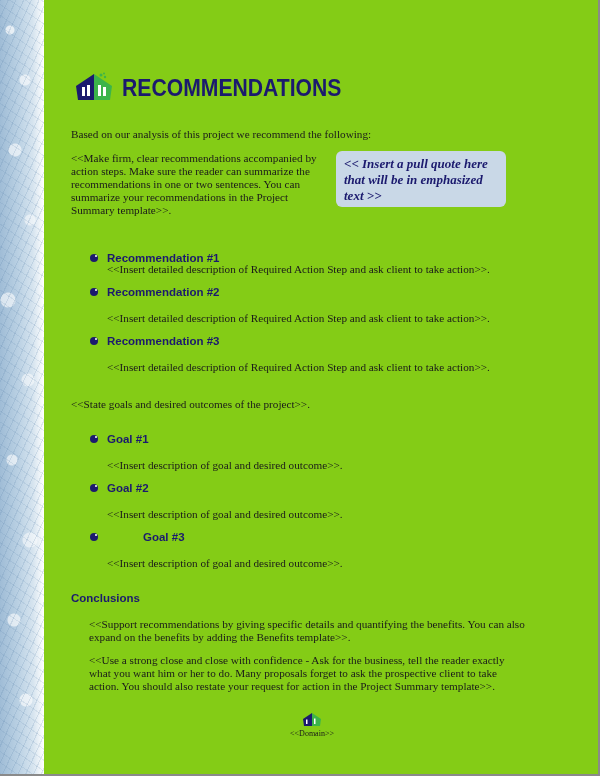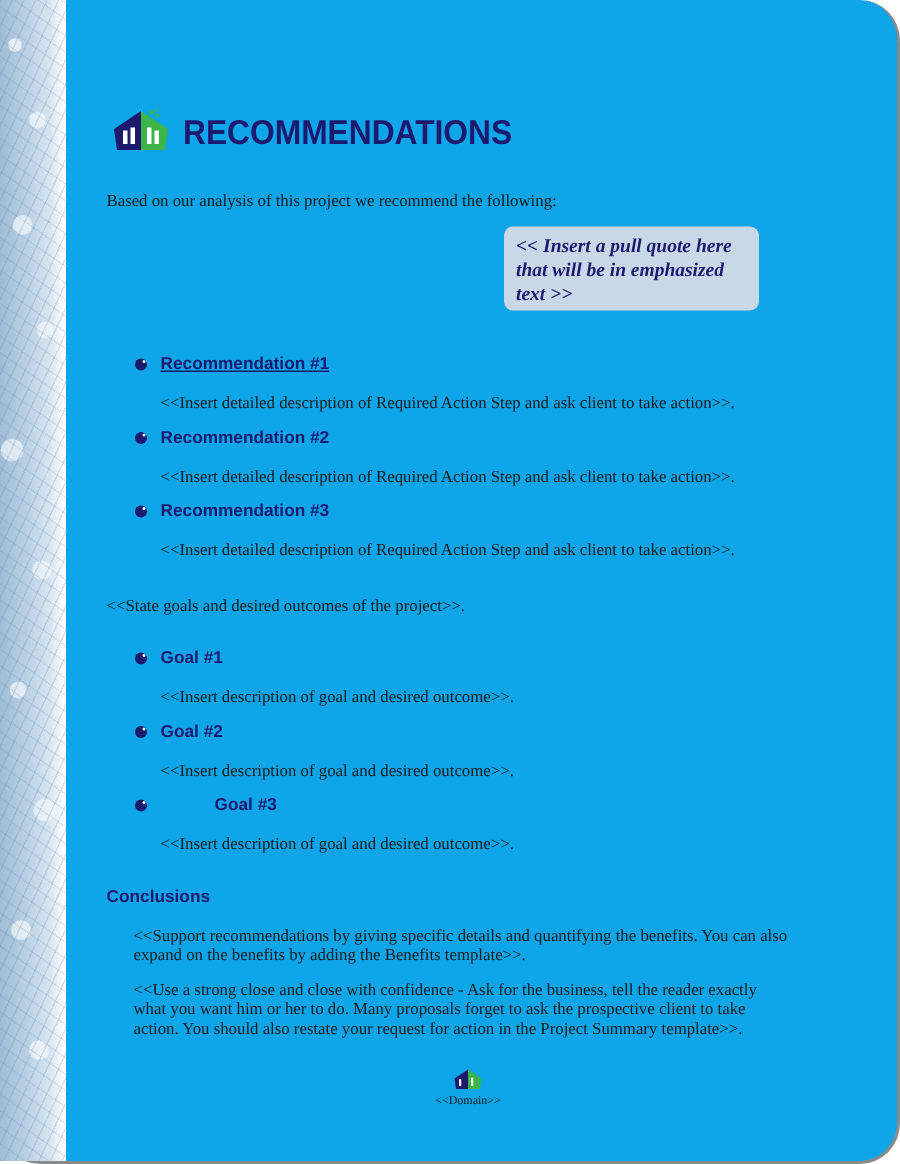--- a/index.html
+++ b/index.html
@@ -5,22 +5,21 @@
     html, body { margin: 0; padding: 0; }
     body {
       width: 600px; height: 776px; position: relative; overflow: hidden;
       background: #ffffff;
       font-family: "Liberation Serif", serif;
       color: #1a1a1a;
     }
     .page {
       position: absolute; left: 0; top: 0; width: 598px; height: 774px;
       border-right: 2px solid #8a8a8a; border-bottom: 2px solid #8a8a8a;
-      background: #0ea5e9;
-      border-radius: 27px;
+      background: #84cc16;
     }
     .sidebar-texture {
       position: absolute; left: 0; top: 0; width: 44px; height: 774px;
       background:
         radial-gradient(circle at 10px 30px, rgba(255,255,255,0.7) 0 4px, transparent 5px),
         radial-gradient(circle at 25px 80px, rgba(255,255,255,0.6) 0 5px, transparent 6px),
         radial-gradient(circle at 15px 150px, rgba(255,255,255,0.6) 0 6px, transparent 7px),
         radial-gradient(circle at 30px 220px, rgba(255,255,255,0.5) 0 5px, transparent 6px),
         radial-gradient(circle at 8px 300px, rgba(255,255,255,0.6) 0 7px, transparent 8px),
         radial-gradient(circle at 28px 380px, rgba(255,255,255,0.5) 0 6px, transparent 7px),
@@ -99,24 +98,25 @@
       <rect x="24" y="13" width="3" height="11" fill="#fff"></rect>
       <rect x="29" y="15" width="3" height="9" fill="#fff"></rect>
       <circle cx="27" cy="3" r="1.5" fill="#3cb44a"></circle>
       <circle cx="31" cy="5" r="1.2" fill="#3cb44a"></circle>
       <circle cx="30" cy="1.5" r="1" fill="#3cb44a"></circle>
     </svg>
     <div class="title">RECOMMENDATIONS</div>
   </div>
 
   <div class="body-text intro">Based on our analysis of this project we recommend the following:</div>
+  <div class="body-text make-firm">&lt;&lt;Make firm, clear recommendations accompanied by action steps.  Make sure the reader can summarize the recommendations in one or two sentences.  You can summarize your recommendations in the Project Summary template&gt;&gt;.</div>
 
   <div class="pull-quote">&lt;&lt; Insert a pull quote here that will be in emphasized text &gt;&gt;</div>
 
-  <div class="bullet-heading" style="top:237px;text-decoration:underline;">
+  <div class="bullet-heading" style="top:252px;">
     <span class="bullet-dot"></span>
     <span>Recommendation #1</span>
   </div>
   <div class="body-text desc" style="top:263px;">&lt;&lt;Insert detailed description of Required Action Step and ask client to take action&gt;&gt;.</div>
 
   <div class="bullet-heading" style="top:286px;">
     <span class="bullet-dot"></span>
     <span>Recommendation #2</span>
   </div>
   <div class="body-text desc" style="top:312px;">&lt;&lt;Insert detailed description of Required Action Step and ask client to take action&gt;&gt;.</div>

